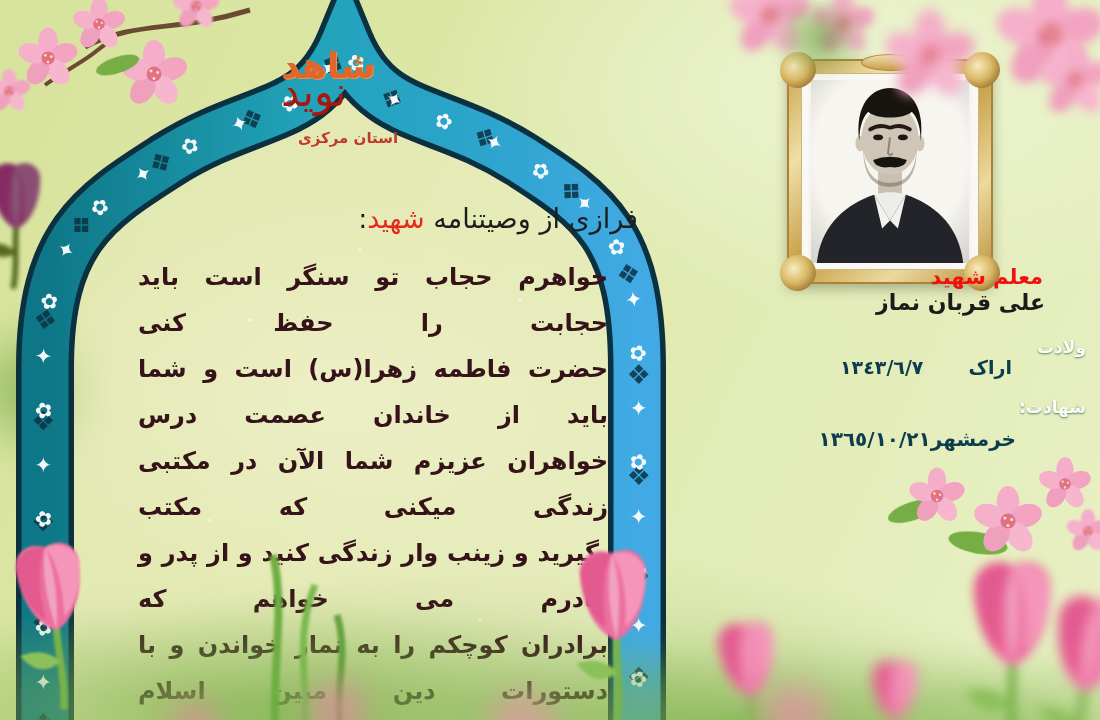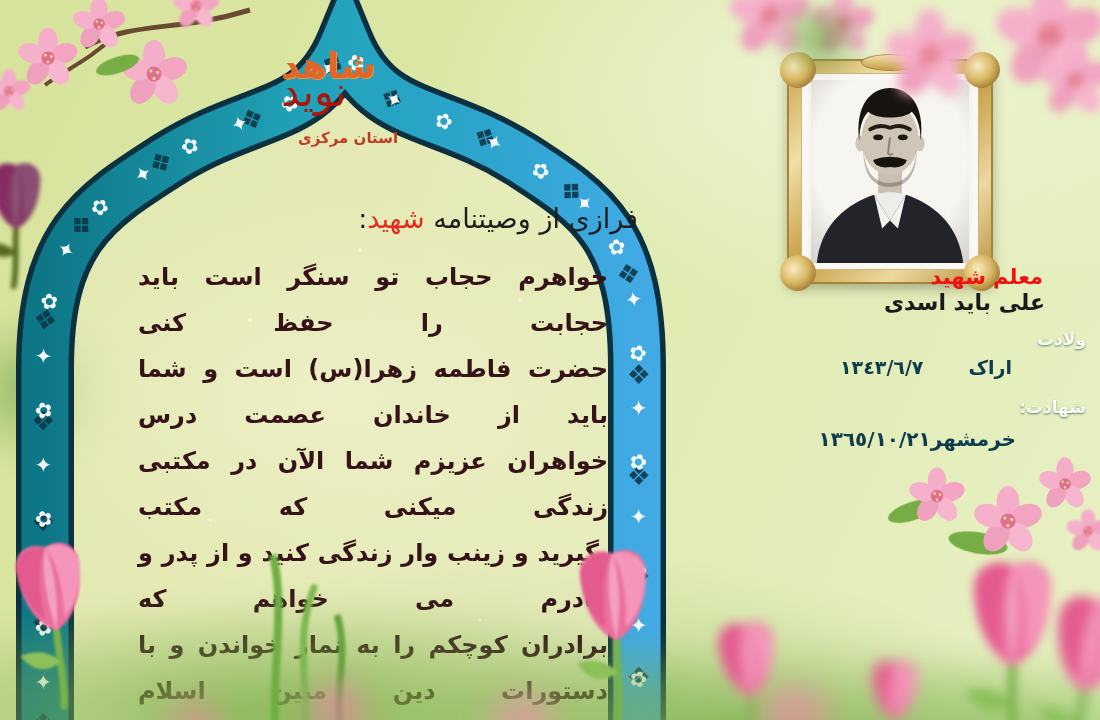--- a/index.html
+++ b/index.html
@@ -41,21 +41,21 @@
   .fc.bl{left:-9px;bottom:-9px;} .fc.br{right:-9px;bottom:-9px;}
   .crest{position:absolute;left:50%;top:-7px;width:58px;height:15px;margin-left:-29px;border-radius:50%;
     background:linear-gradient(180deg,#f2e2ac,#c79d45);border:1px solid #a98338;}
 
   .martyr-label{position:absolute;right:57px;top:265px;z-index:6;font-size:21px;font-weight:bold;
     color:#f11010;direction:rtl;}
   .martyr-name{position:absolute;right:55px;top:290px;z-index:6;font-size:22px;font-weight:bold;
     color:#1b1b1b;direction:rtl;}
   .lbl{position:absolute;right:14px;z-index:6;font-size:17px;font-weight:bold;color:#fdfef3;direction:rtl;
     text-shadow:0 1px 2px rgba(10,70,80,.65);}
-  .birth-label{top:329px;text-align:center;} .death-label{top:397px;}
+  .birth-label{top:337px;text-align:center;} .death-label{top:397px;}
   .vrow{position:absolute;z-index:6;display:flex;justify-content:space-between;direction:rtl;
     font-weight:bold;color:#0d3c4e;}
   .birth-row{left:840px;width:172px;top:356px;font-size:19px;}
   .death-row{left:835px;width:181px;top:427px;font-size:20px;}
 
   .flower{position:absolute;}
   .blob{position:absolute;border-radius:50%;}
   .z2{z-index:2;} .z6{z-index:6;} .z7{z-index:7;}
   .grass{position:absolute;left:-60px;bottom:-90px;width:1220px;height:250px;z-index:6;filter:blur(14px);
     background:
@@ -182,21 +182,21 @@
           <ellipse cx="68" cy="58" rx="5" ry="3" fill="#1d1812"></ellipse>
           <ellipse cx="93" cy="58" rx="5" ry="3" fill="#1d1812"></ellipse>
           <path d="M80 58 L78 74 q2 3 5 0" stroke="rgba(90,75,60,.55)" stroke-width="2" fill="none"></path>
           <path d="M63 81 Q80 74 97 81 Q95 90 80 88 Q65 90 63 81 Z" fill="#17130e"></path>
         </svg>
       </div>
     </div>
   </div>
 
   <div class="martyr-label">معلم شهید</div>
-  <div class="martyr-name">علی باید اسدی</div>
+  <div class="martyr-name">علی قربان نماز</div>
   <div class="lbl birth-label">ولادت</div>
   <div class="vrow birth-row">
     <span>اراک</span>
     <span>١٣٤٣/٦/٧</span>
   </div>
   <div class="lbl death-label">شهادت:</div>
   <div class="vrow death-row">
     <span>خرمشهر</span>
     <span>١٣٦٥/١٠/٢١</span>
   </div>

